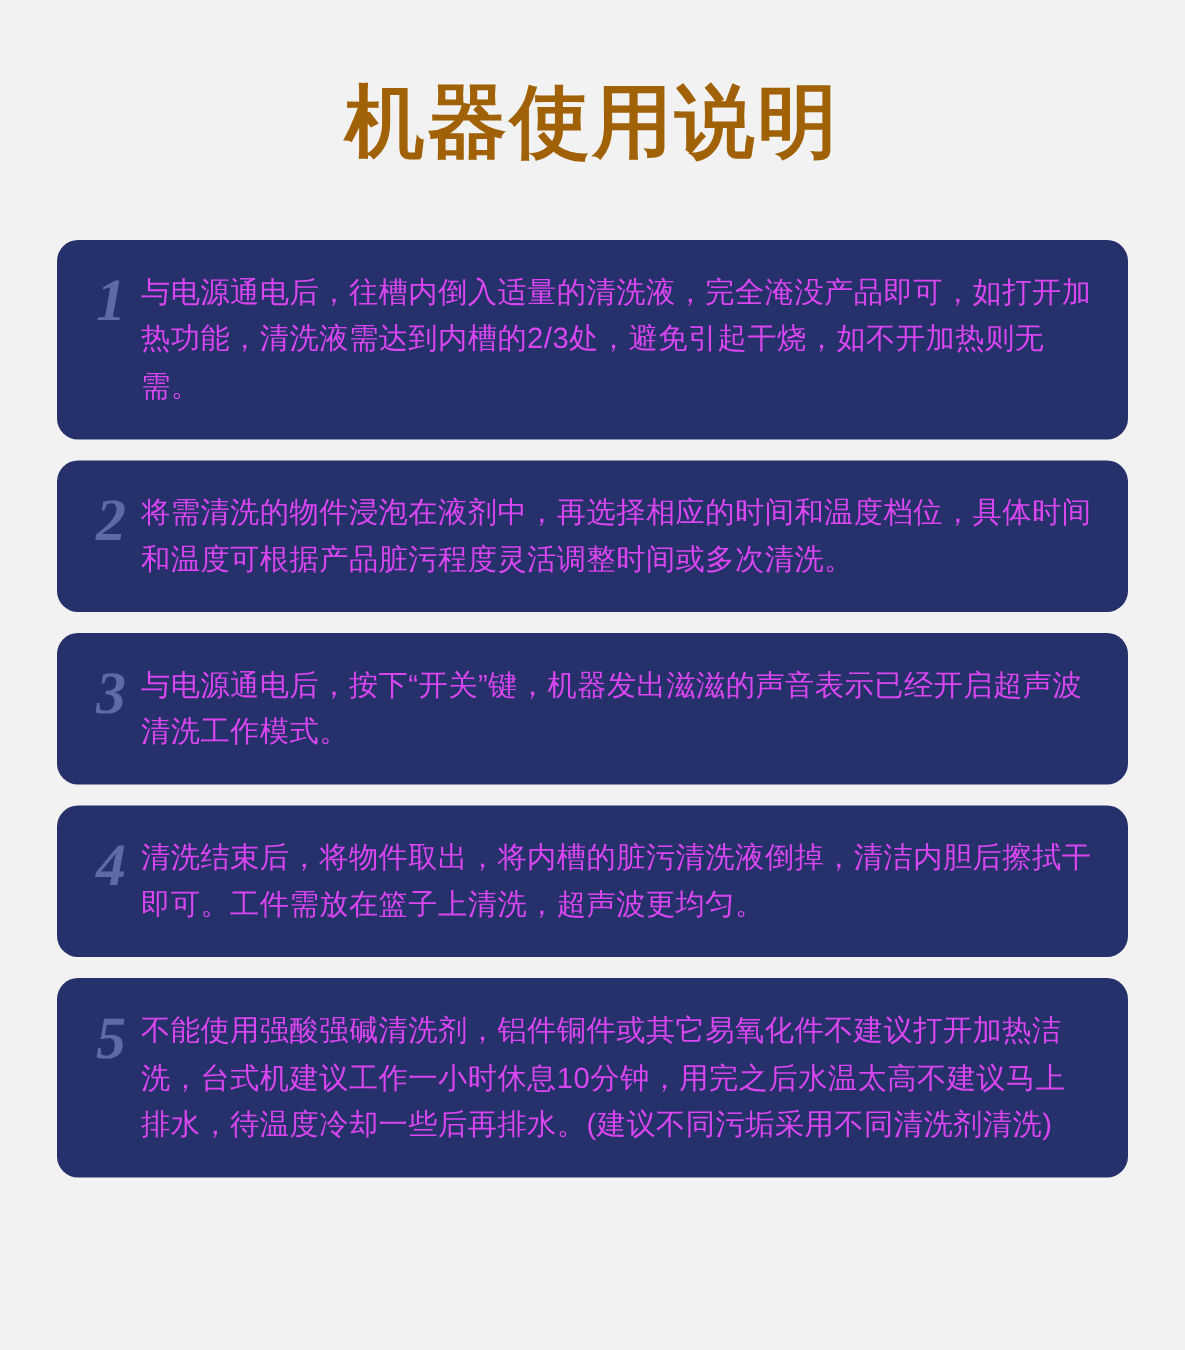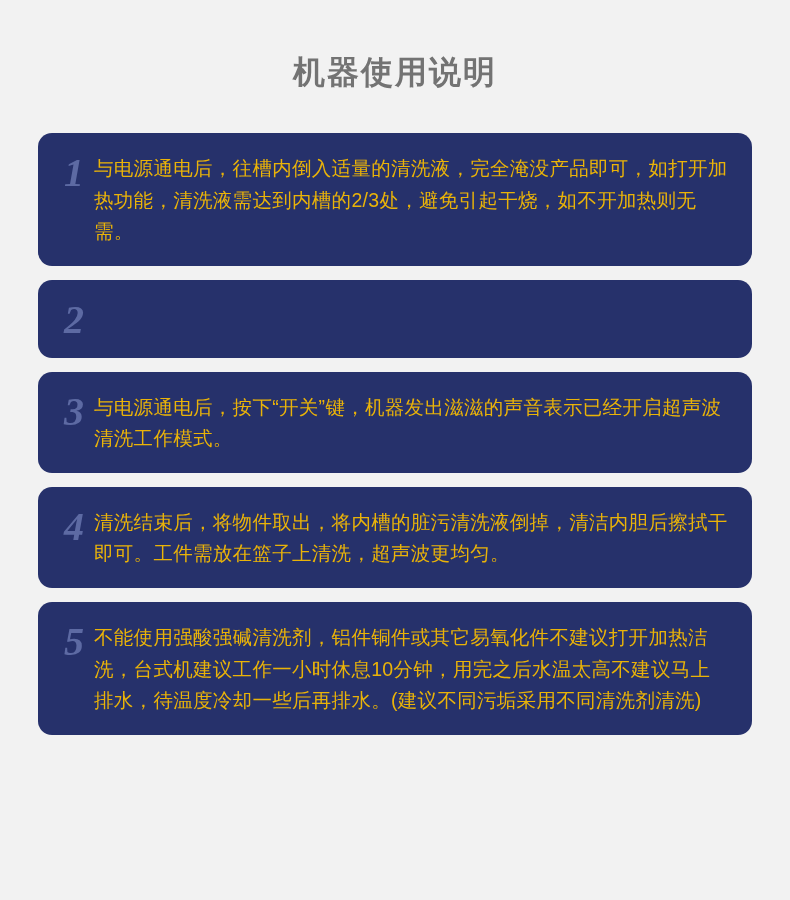--- a/index.html
+++ b/index.html
@@ -18,25 +18,26 @@
     width: 790px;
     height: 900px;
     background: #f2f2f2;
     box-sizing: border-box;
   }
   .header {
     padding-top: 52px;
     text-align: center;
   }
   .header .title-line {
-    color: #737373;
-    font-size: 32px;
+    color: #a16207;
+    font-size: 53px;
     font-weight: bold;
     letter-spacing: 2px;
     line-height: 1.28;
+    font-family: Liberation Mono, monospace;
   }
   .steps {
     margin-top: 40px;
     padding: 0 38px;
     display: flex;
     flex-direction: column;
     gap: 14px;
   }
   .step-card {
     background: #26316b;
@@ -52,21 +53,21 @@
     font-weight: bold;
     line-height: 1;
     flex: 0 0 auto;
     width: 40px;
     text-align: center;
     margin-top: 2px;
     font-family: "Liberation Serif", serif;
     font-style: italic;
   }
   .step-text {
-    color: #eab308;
+    color: #d946ef;
     font-size: 19.5px;
     line-height: 1.62;
     letter-spacing: 0.3px;
     flex: 1 1 auto;
     padding-top: 2px;
   }
 </style>
 </head>
 <body>
 
@@ -78,20 +79,21 @@
 
   <div class="steps">
 
     <div class="step-card">
       <div class="step-num">1</div>
       <div class="step-text">与电源通电后，往槽内倒入适量的清洗液，完全淹没产品即可，如打开加热功能，清洗液需达到内槽的2/3处，避免引起干烧，如不开加热则无需。</div>
     </div>
 
     <div class="step-card">
       <div class="step-num">2</div>
+      <div class="step-text">将需清洗的物件浸泡在液剂中，再选择相应的时间和温度档位，具体时间和温度可根据产品脏污程度灵活调整时间或多次清洗。</div>
     </div>
 
     <div class="step-card">
       <div class="step-num">3</div>
       <div class="step-text">与电源通电后，按下“开关”键，机器发出滋滋的声音表示已经开启超声波清洗工作模式。</div>
     </div>
 
     <div class="step-card">
       <div class="step-num">4</div>
       <div class="step-text">清洗结束后，将物件取出，将内槽的脏污清洗液倒掉，清洁内胆后擦拭干即可。工件需放在篮子上清洗，超声波更均匀。</div>

